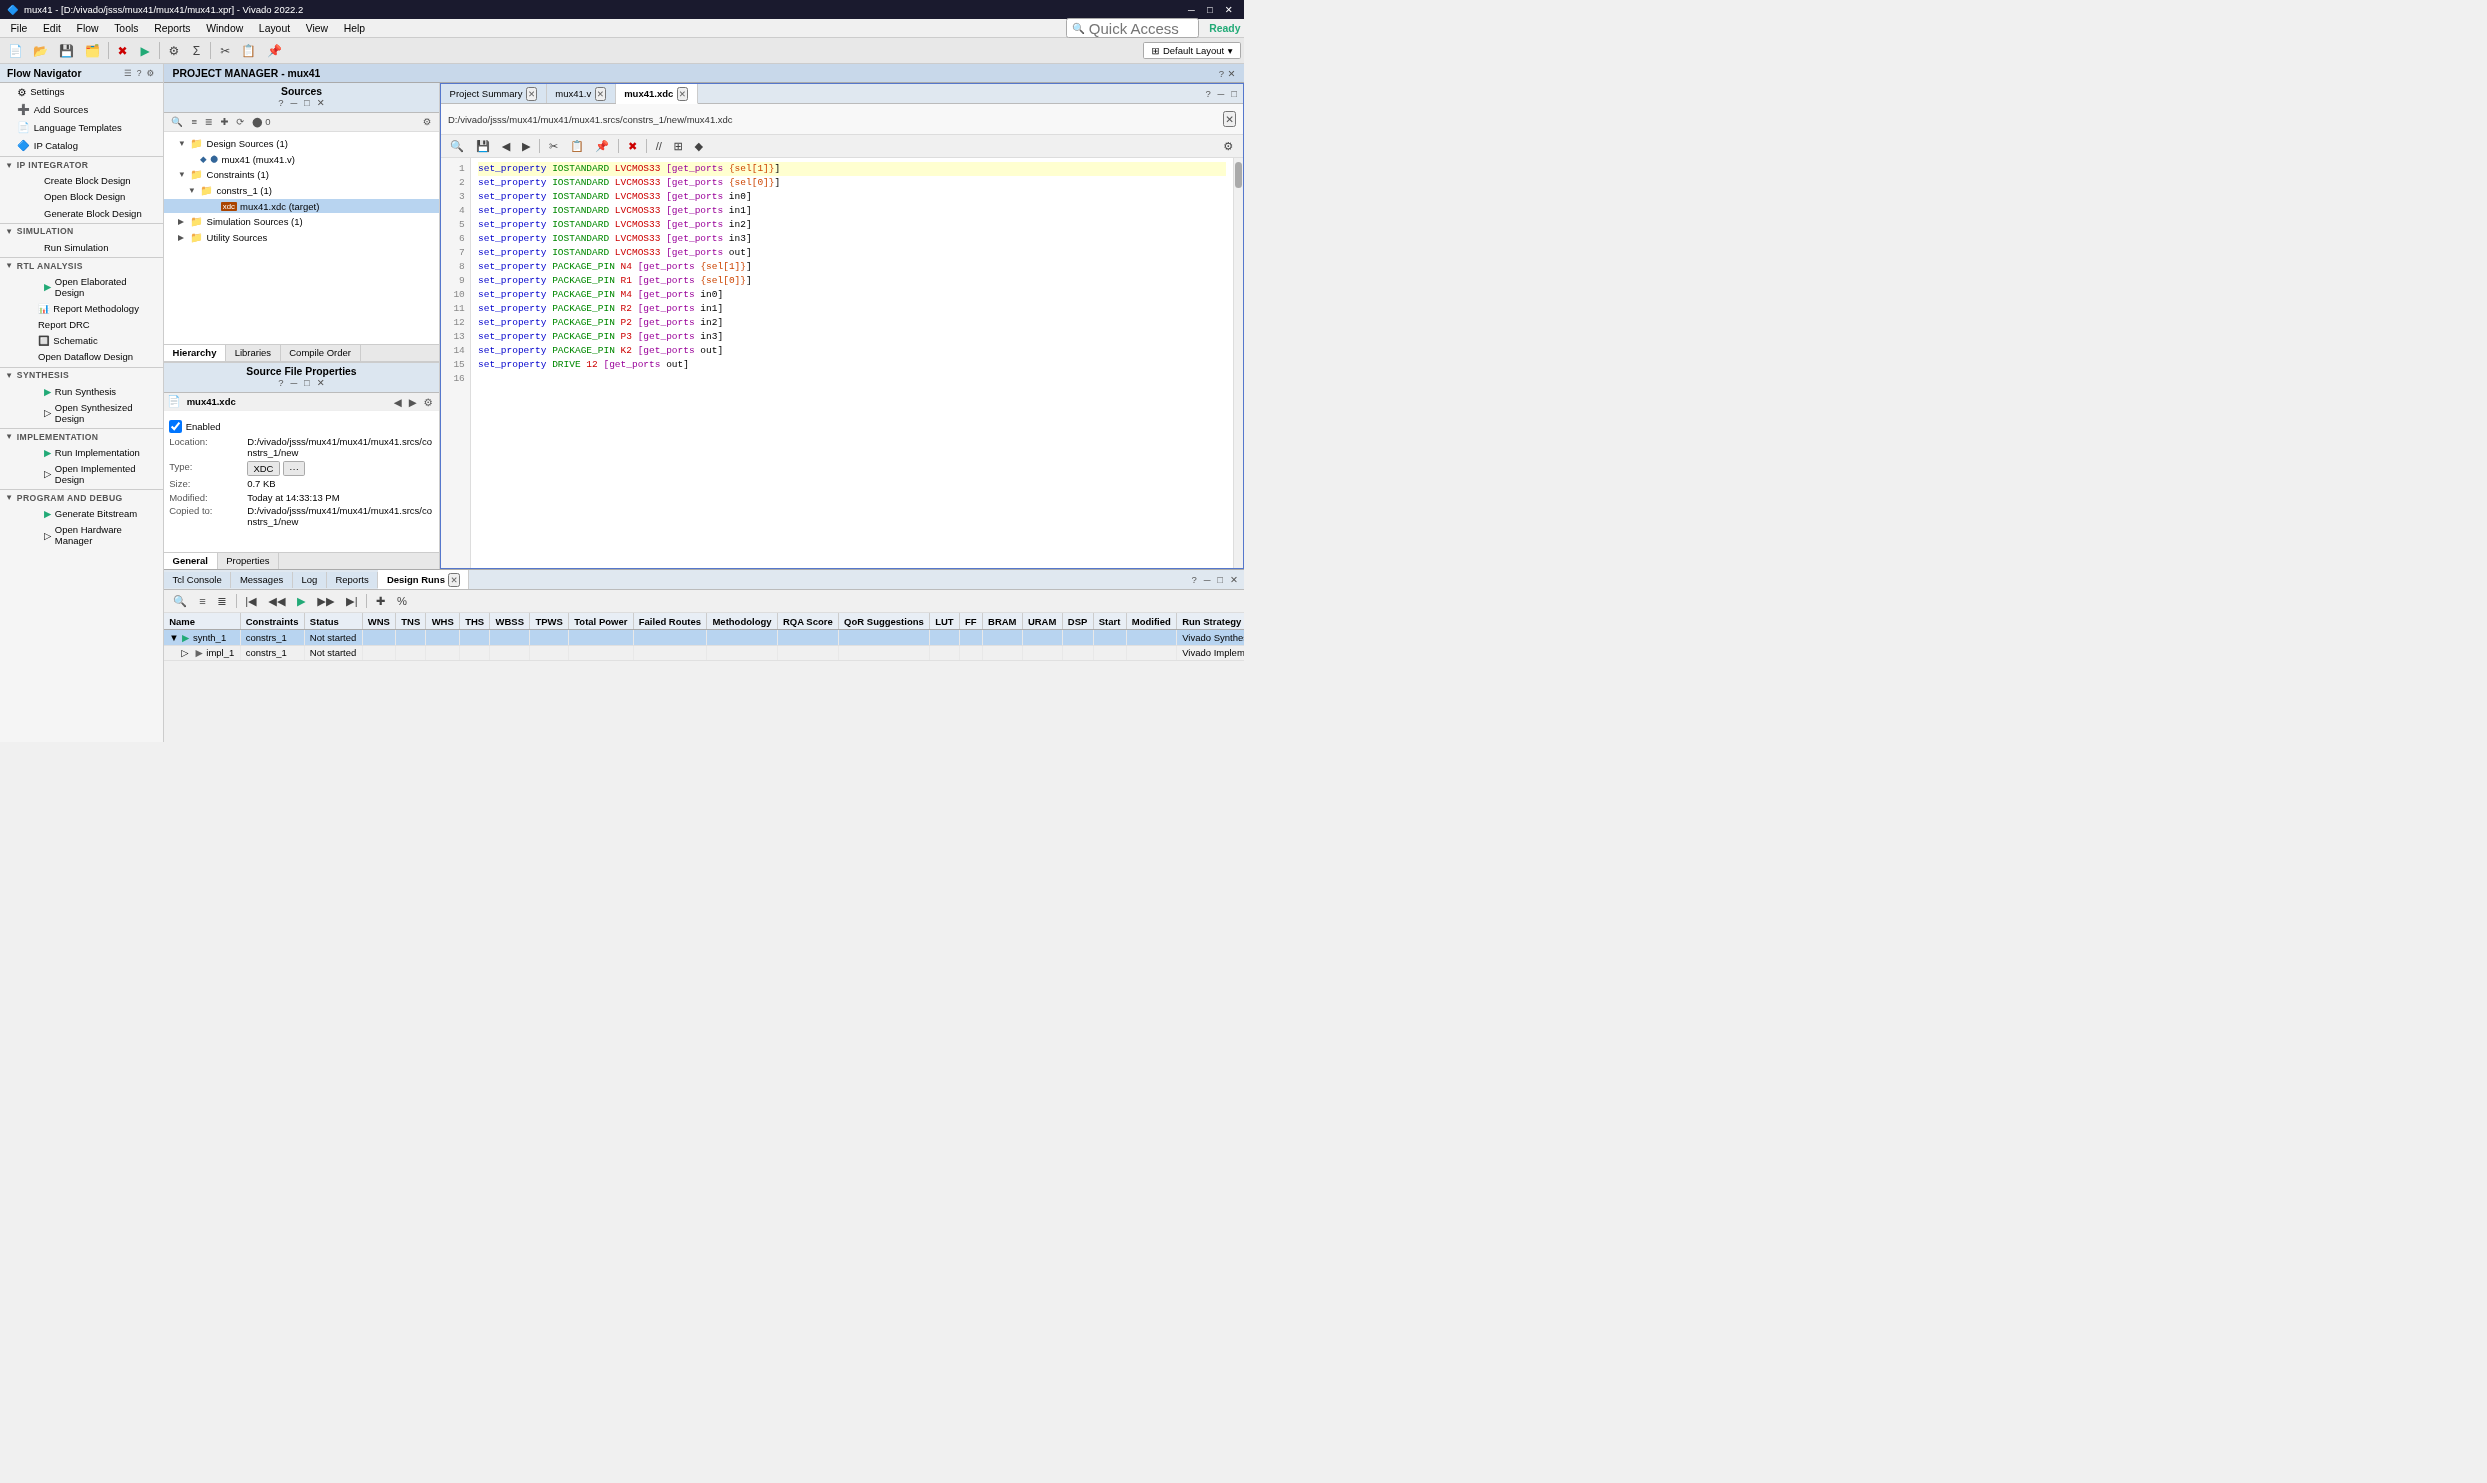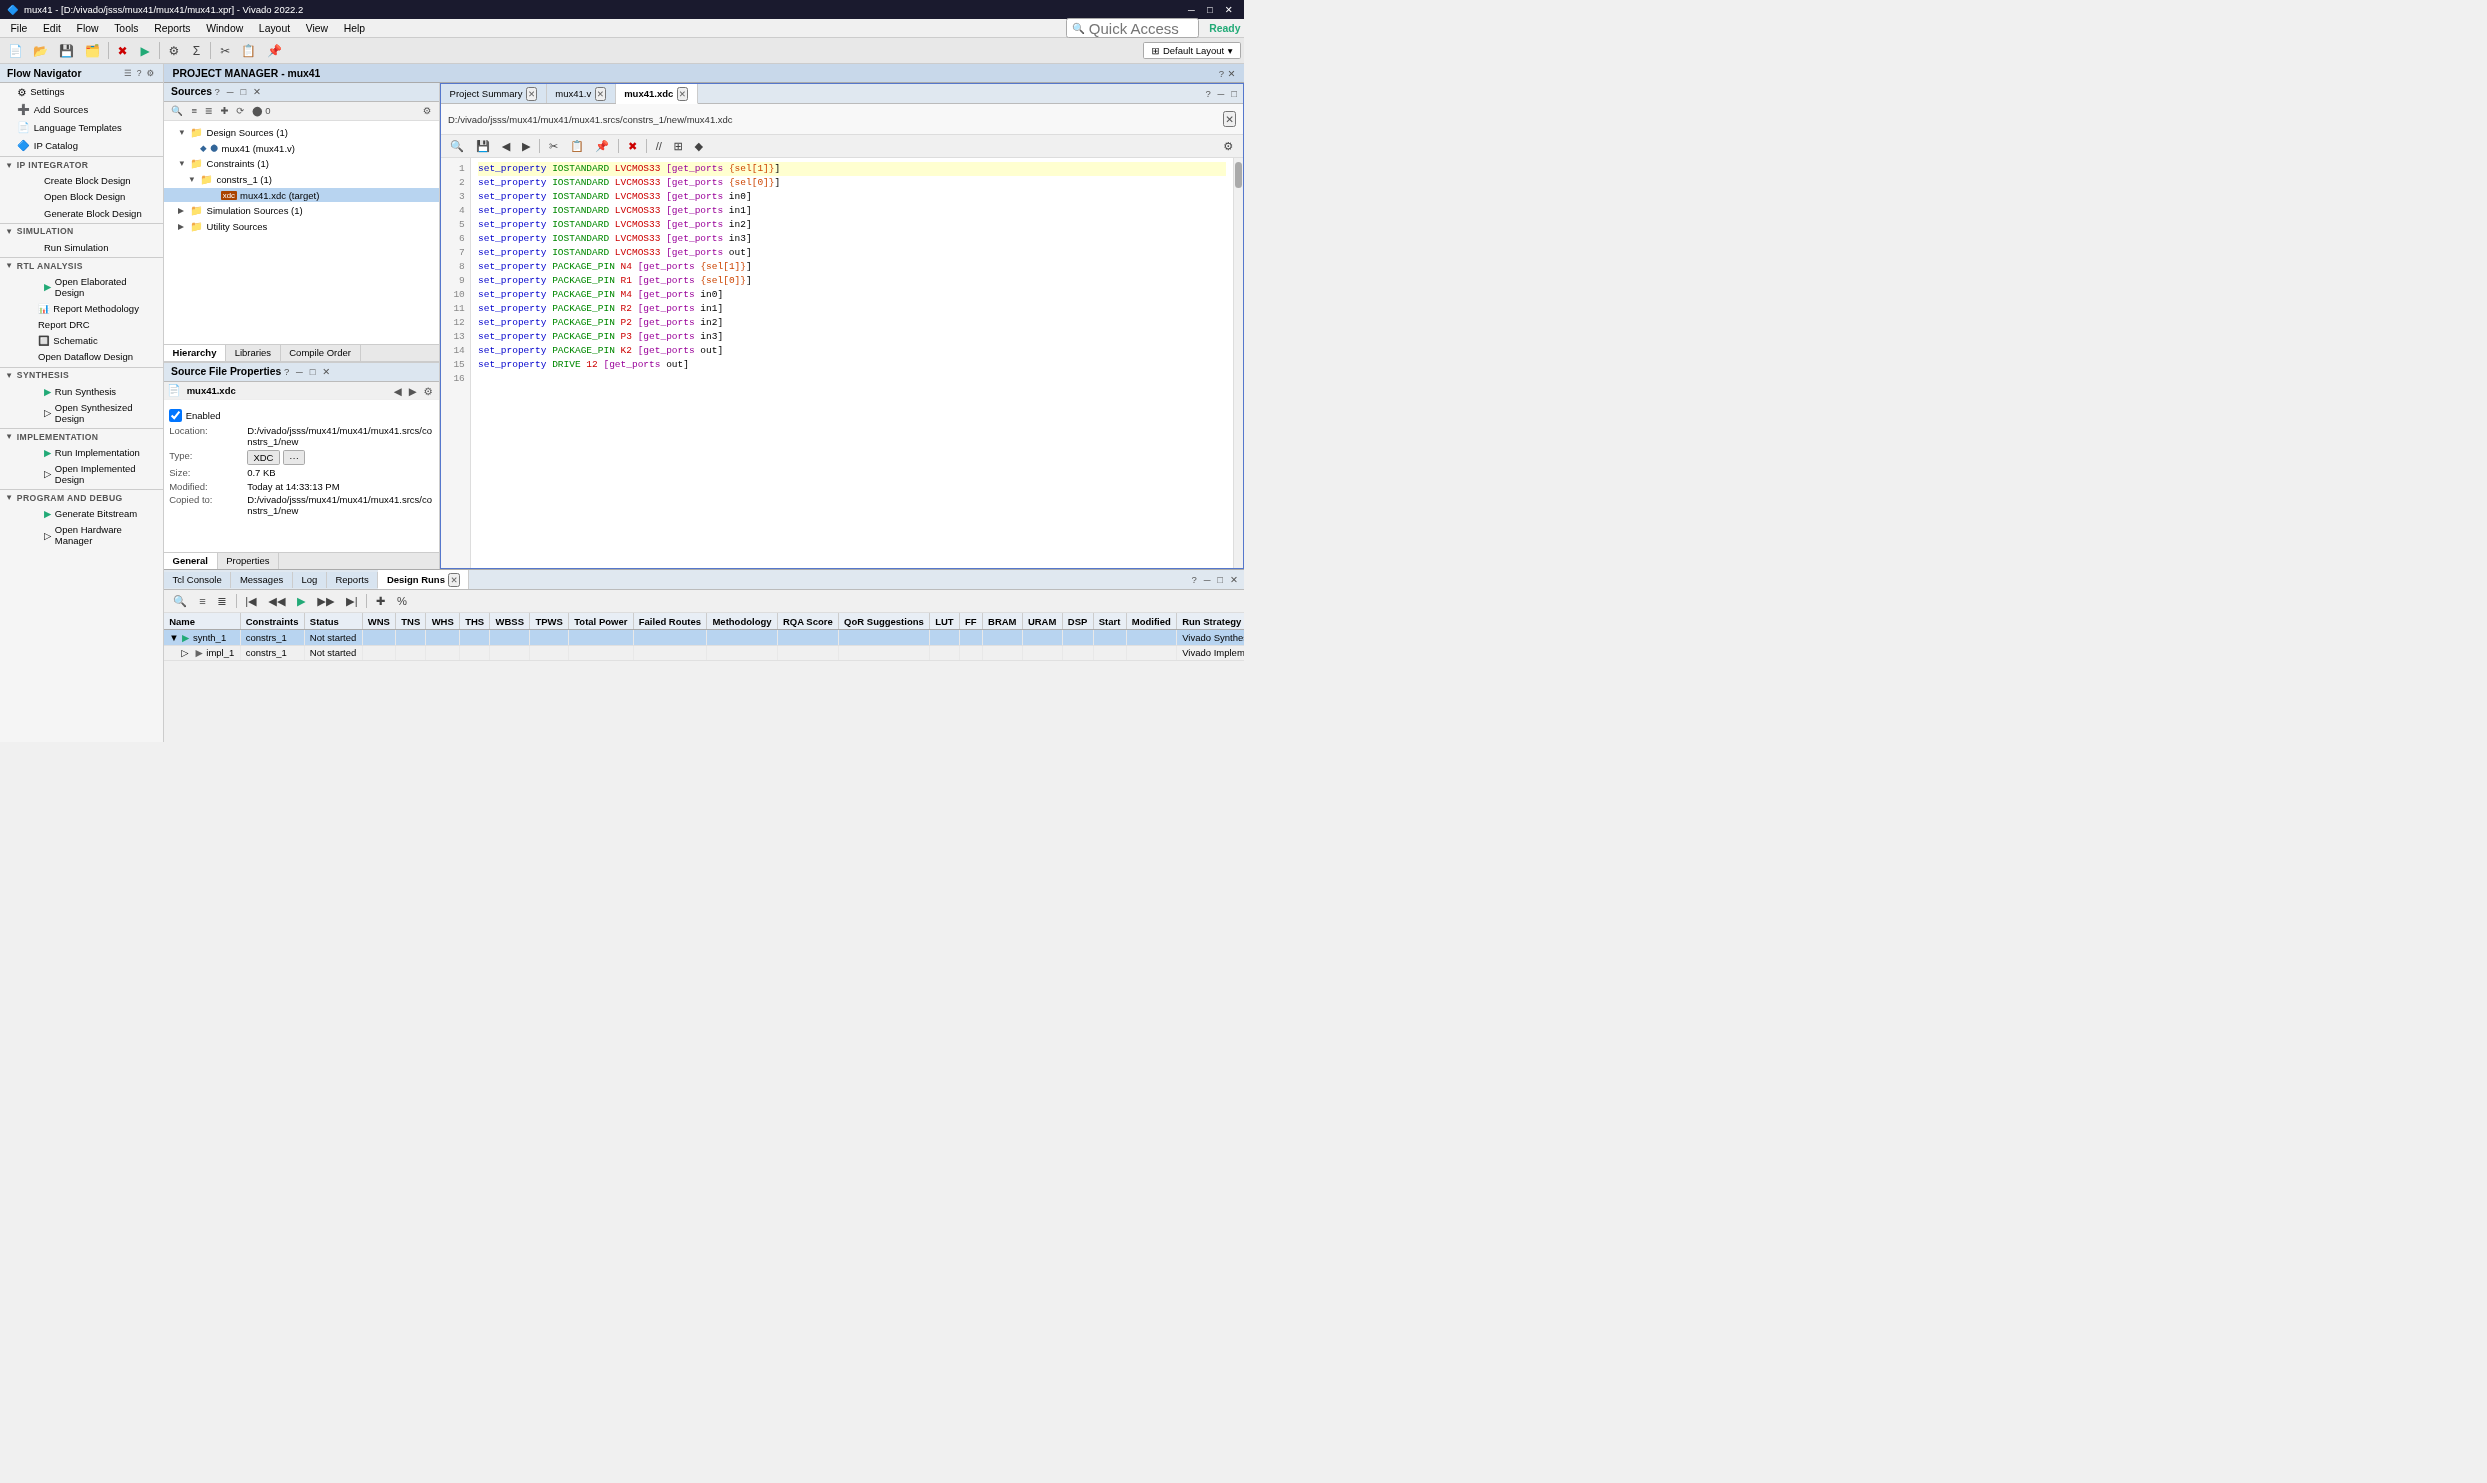--- a/index.html
+++ b/index.html
@@ -48,21 +48,21 @@
     
     .pm-header { background: #c8d8ea; border-bottom: 0.9px solid #aaa; padding: 3.5px 8.6px; font-weight: bold; font-size: 10.4px; display: flex; align-items: center; justify-content: space-between; }
     .pm-header-right { display: flex; gap: 3.5px; }
     .pm-header-btn { background: none; border: none; cursor: pointer; font-size: 9.5px; color: #555; }
     
     
     .middle-section { display: flex; flex: 1; overflow: hidden; }
     
     
     .sources-panel { width: 276px; min-width: 173px; display: flex; flex-direction: column; border-right: 0.9px solid #ccc; }
-    .panel-header { background: #dce6f0; border-bottom: 0.9px solid #bbb; padding: 2.6px 7px; display: flex; align-items: center; font-weight: bold; font-size: 10.4px; }
+    .panel-header { background: #dce6f0; border-bottom: 0.9px solid #bbb; padding: 2.6px 7px; display: flex; align-items: center; justify-content: space-between; font-weight: bold; font-size: 10.4px; flex-direction: column; }
     .panel-header-tools { display: flex; gap: 1.7px; align-items: center; }
     .ph-btn { background: none; border: none; cursor: pointer; font-size: 9.5px; color: #555; padding: 0.9px 2.6px; }
     
     .sources-tree { flex: 1; overflow-y: auto; background: #fff; padding: 3.5px 0; }
     .tree-item { padding: 1.7px 5.2px; display: flex; align-items: center; gap: 3.5px; font-size: 9.5px; cursor: pointer; }
     .tree-item.selected { background: #b8d4f0; }
     .tree-arrow { font-size: 7.8px; color: #555; width: 8.6px; }
     .tree-icon { font-size: 10.4px; }
     .tree-icon.xdc { color: #993300; }
     .tree-icon.folder { color: #cc9900; }

